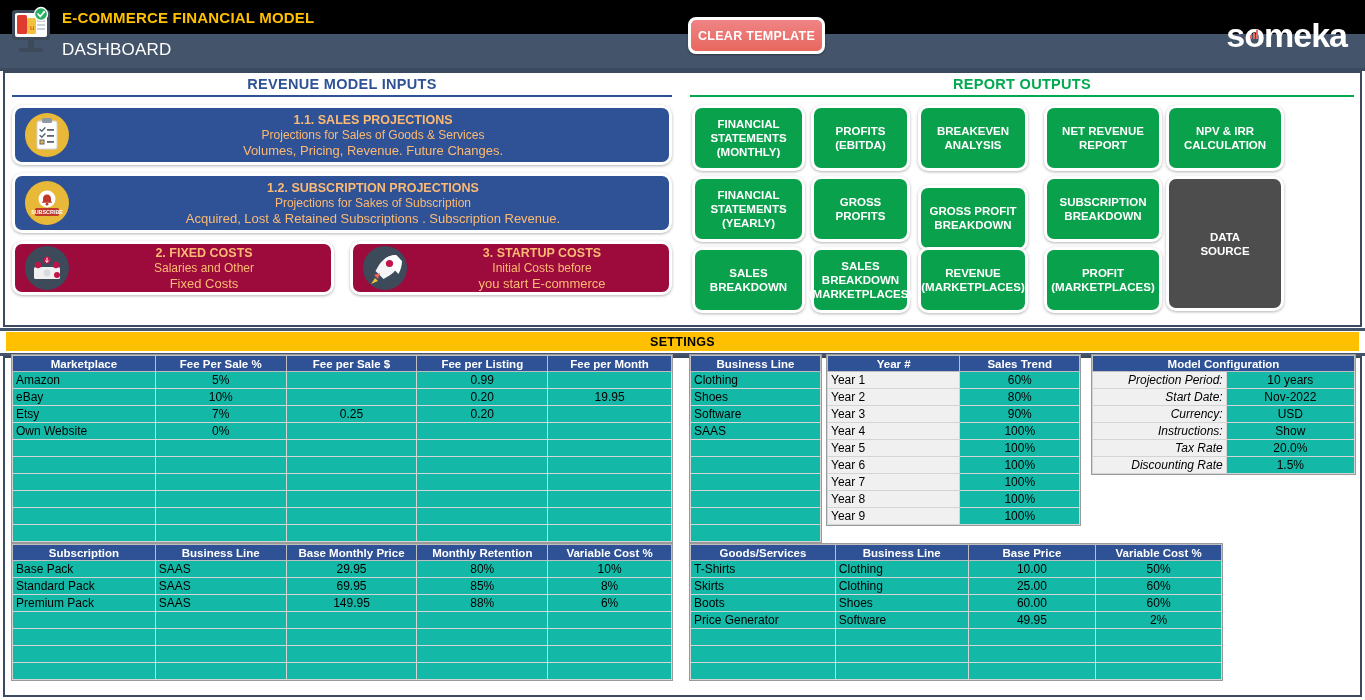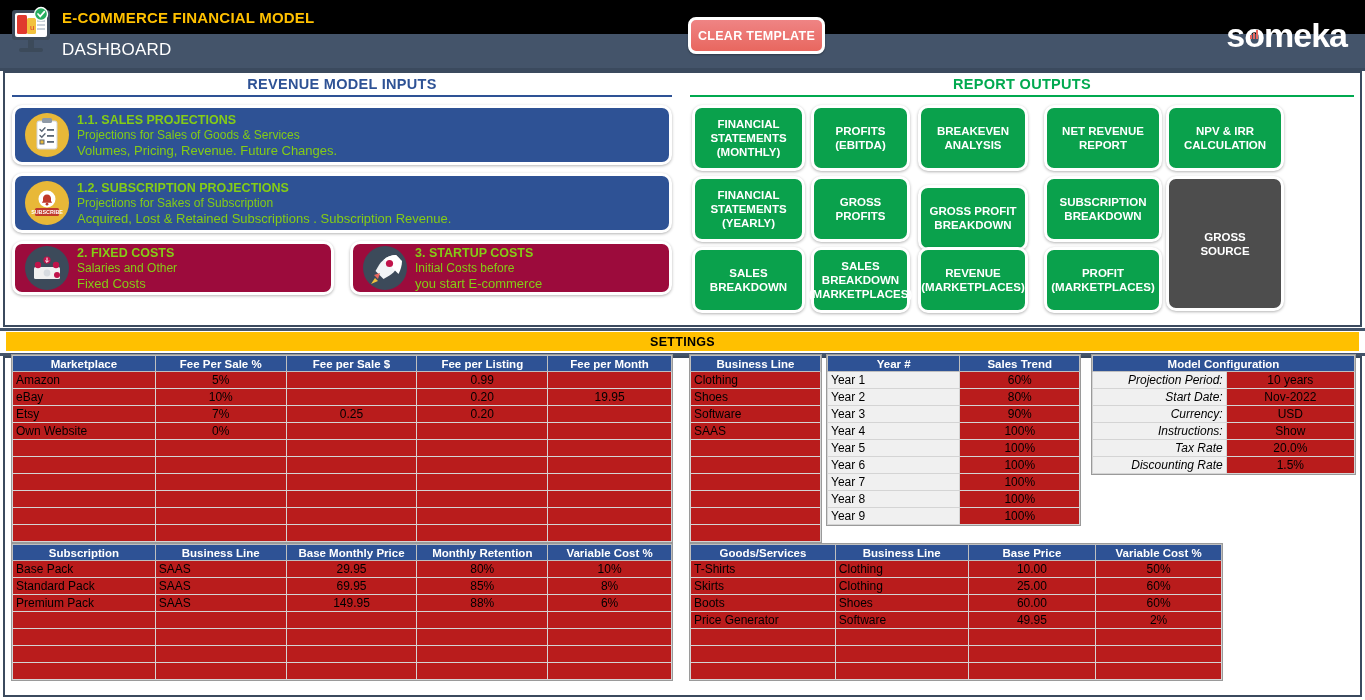--- a/index.html
+++ b/index.html
@@ -57,21 +57,21 @@
     position: relative; display: flex; align-items: center;
     background: #2e5295; border: 3px solid #ffffff; border-radius: 10px;
     box-shadow: 0 1px 3px rgba(0,0,0,.30);
     height: 56px; margin-top: 8px; cursor: pointer; overflow: hidden;
   }
   .inp-btn.wide { width: 660px; height: 60px; }
   .inp-btn.red { background: #9c0b3c; }
   .inp-btn.half { width: 322px; height: 54px; }
   .btn-icon { flex: 0 0 auto; width: 52px; height: 44px; margin-left: 6px;
     display: flex; align-items: center; justify-content: center; }
-  .btn-text { flex: 1 1 auto; padding-left: 4px; color: #84cc16; }
+  .btn-text { flex: 1 1 auto; padding-left: 4px; color: #fdba74; text-align: center; }
   .btn-text .t1 { font-size: 12.5px; font-weight: bold; line-height: 15px; }
   .btn-text .t2 { font-size: 12px; line-height: 15px; }
   .btn-text .t3 { font-size: 13px; line-height: 15px; }
   .row2 { display: flex; gap: 16px; }
 
   
   .rep-grid { position: relative; margin-top: 8px; }
   .rep-btn {
     position: absolute;
     background: #0aa14c; border: 3px solid #ffffff; border-radius: 10px;
@@ -86,21 +86,21 @@
   
   .settings-bar {
     position: absolute; left: 6px; top: 332px; width: 1353px; height: 19px;
     background: #ffc000; color: #000000; font-size: 12.5px; font-weight: bold;
     display: flex; align-items: center; justify-content: center; letter-spacing: .3px;
   }
   .settings-rule { position: absolute; left: 0; top: 353px; width: 1365px; height: 3px; background: #44546a; }
   .settings-rule2 { position: absolute; left: 0; top: 328px; width: 1365px; height: 3px; background: #44546a; }
 
   
-  table.xl { border-collapse: collapse; table-layout: fixed; background: #b91c1c; }
+  table.xl { border-collapse: collapse; table-layout: fixed; background: #14b8a6; }
   table.xl th {
     background: #2e5295; color: #ffffff; font-size: 11.5px; font-weight: bold;
     height: 16px; border: 1px solid #bfbfbf; text-align: center; padding: 0 2px;
   }
   table.xl td {
     height: 17px; border: 1px solid #d4d4d4; font-size: 12px; color: #000;
     padding: 0 3px; white-space: nowrap; overflow: hidden;
   }
   table.xl td.l { text-align: left; }
   table.xl td.c { text-align: center; }
@@ -303,21 +303,21 @@
           </div>
         </div>
         <div class="rep-btn" style="left: 354px; top: 71px; width: 118px; height: 66px;">
           <div>
             <span>SUBSCRIPTION</span>
             <span>BREAKDOWN</span>
           </div>
         </div>
         <div class="rep-btn grey" style="left: 476px; top: 71px; width: 118px; height: 135px;">
           <div>
-            <span>GROSS</span>
+            <span>DATA</span>
             <span>SOURCE</span>
           </div>
         </div>
         <div class="rep-btn" style="left: 2px; top: 142px; width: 113px; height: 66px;">
           <div>
             <span>SALES</span>
             <span>BREAKDOWN</span>
           </div>
         </div>
         <div class="rep-btn" style="left: 121px; top: 142px; width: 99px; height: 66px;">

